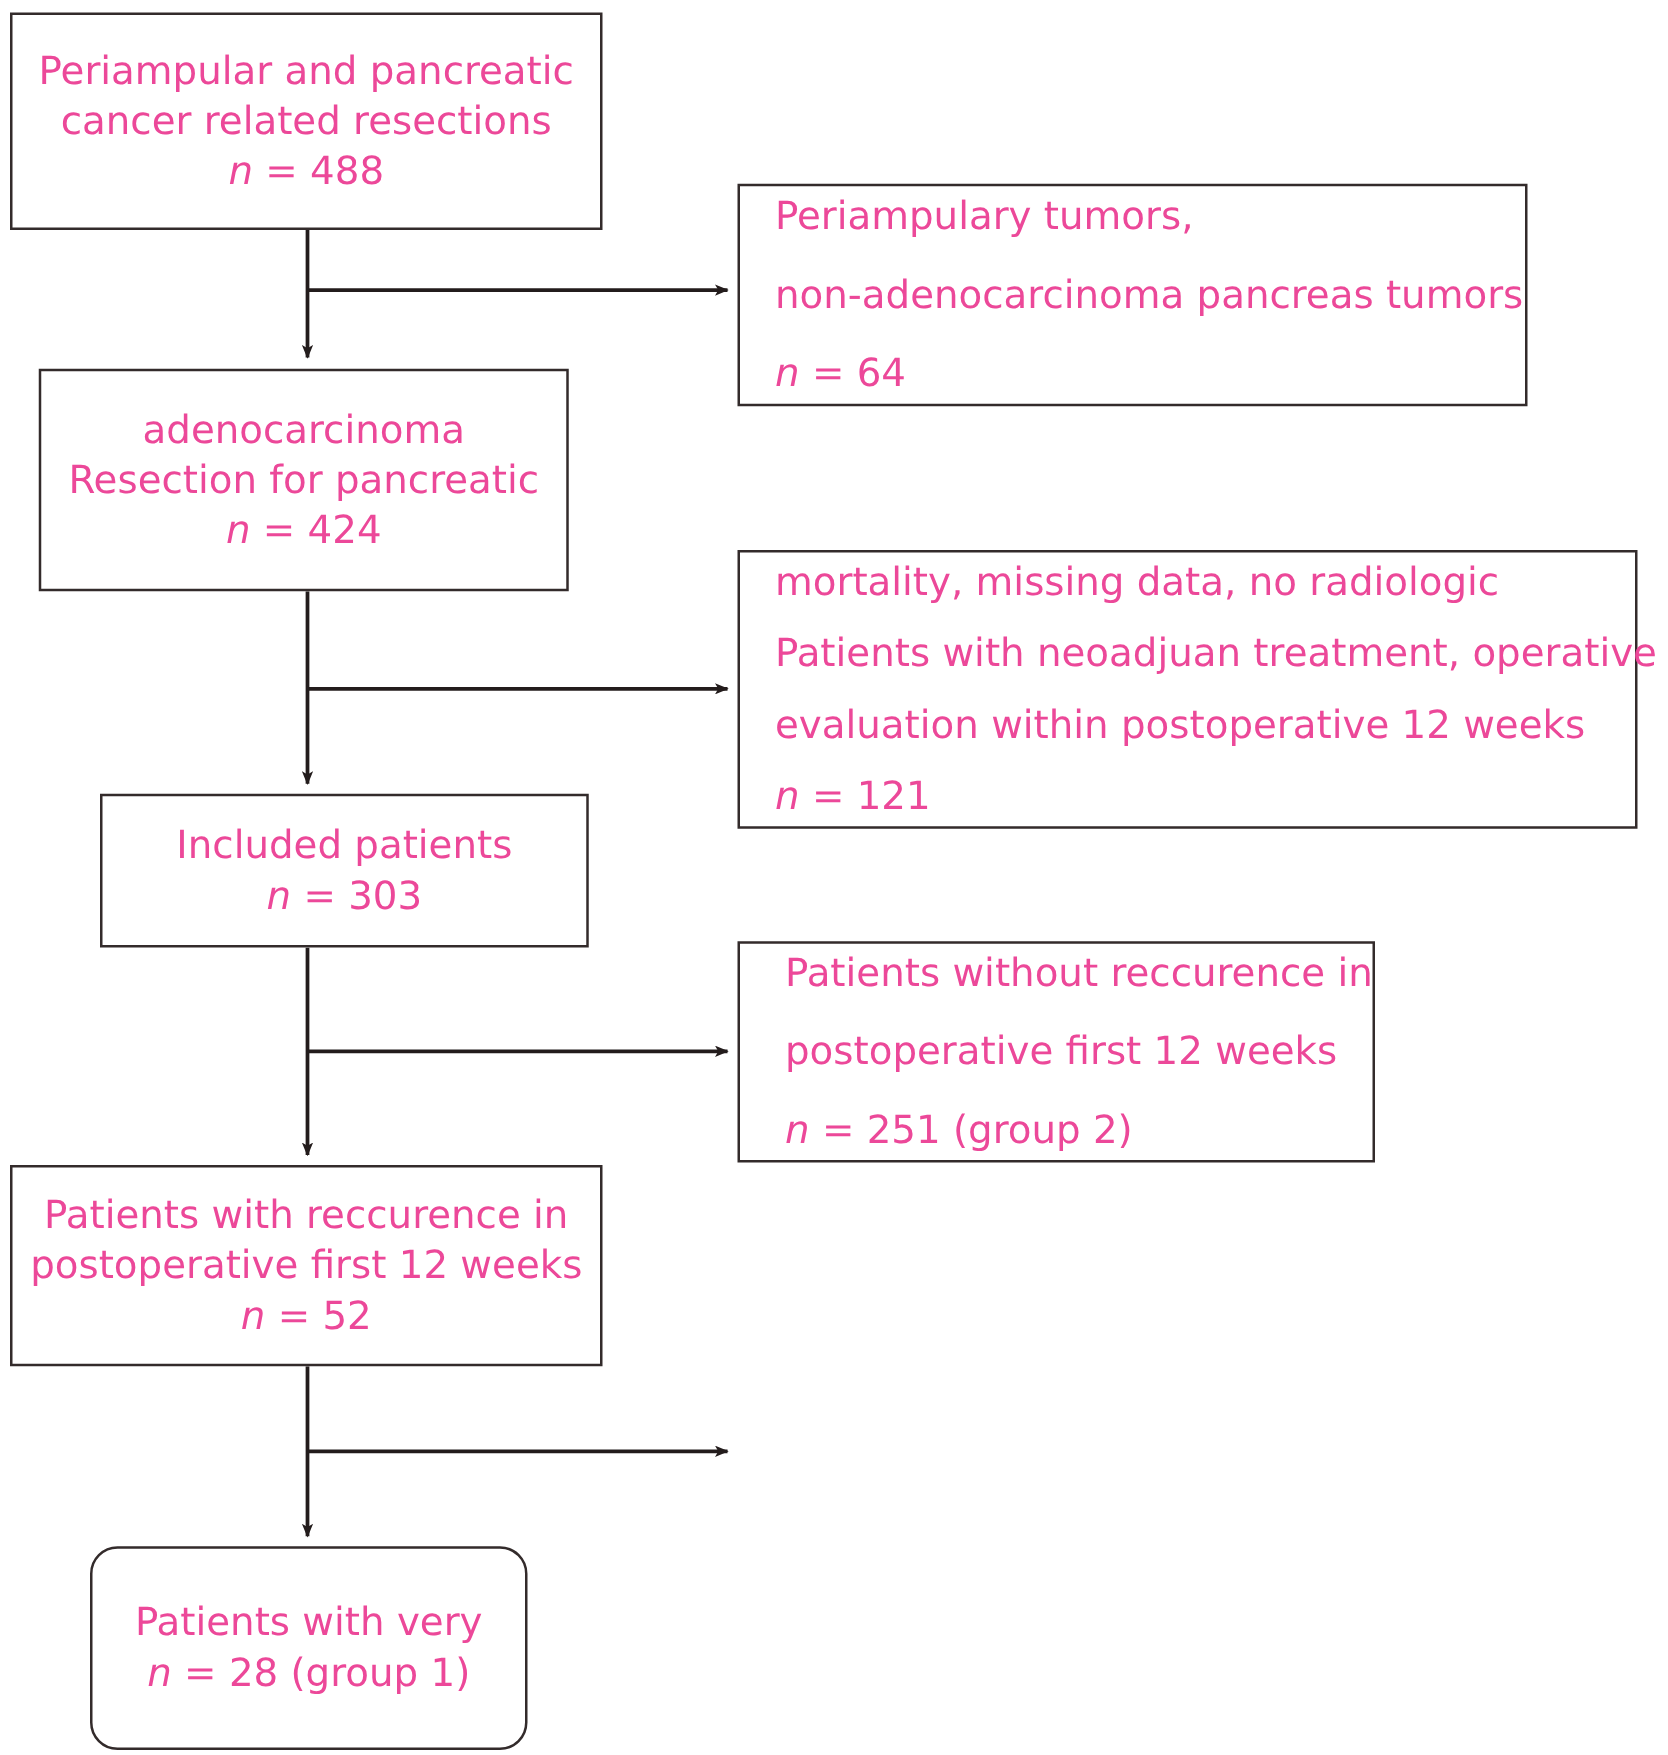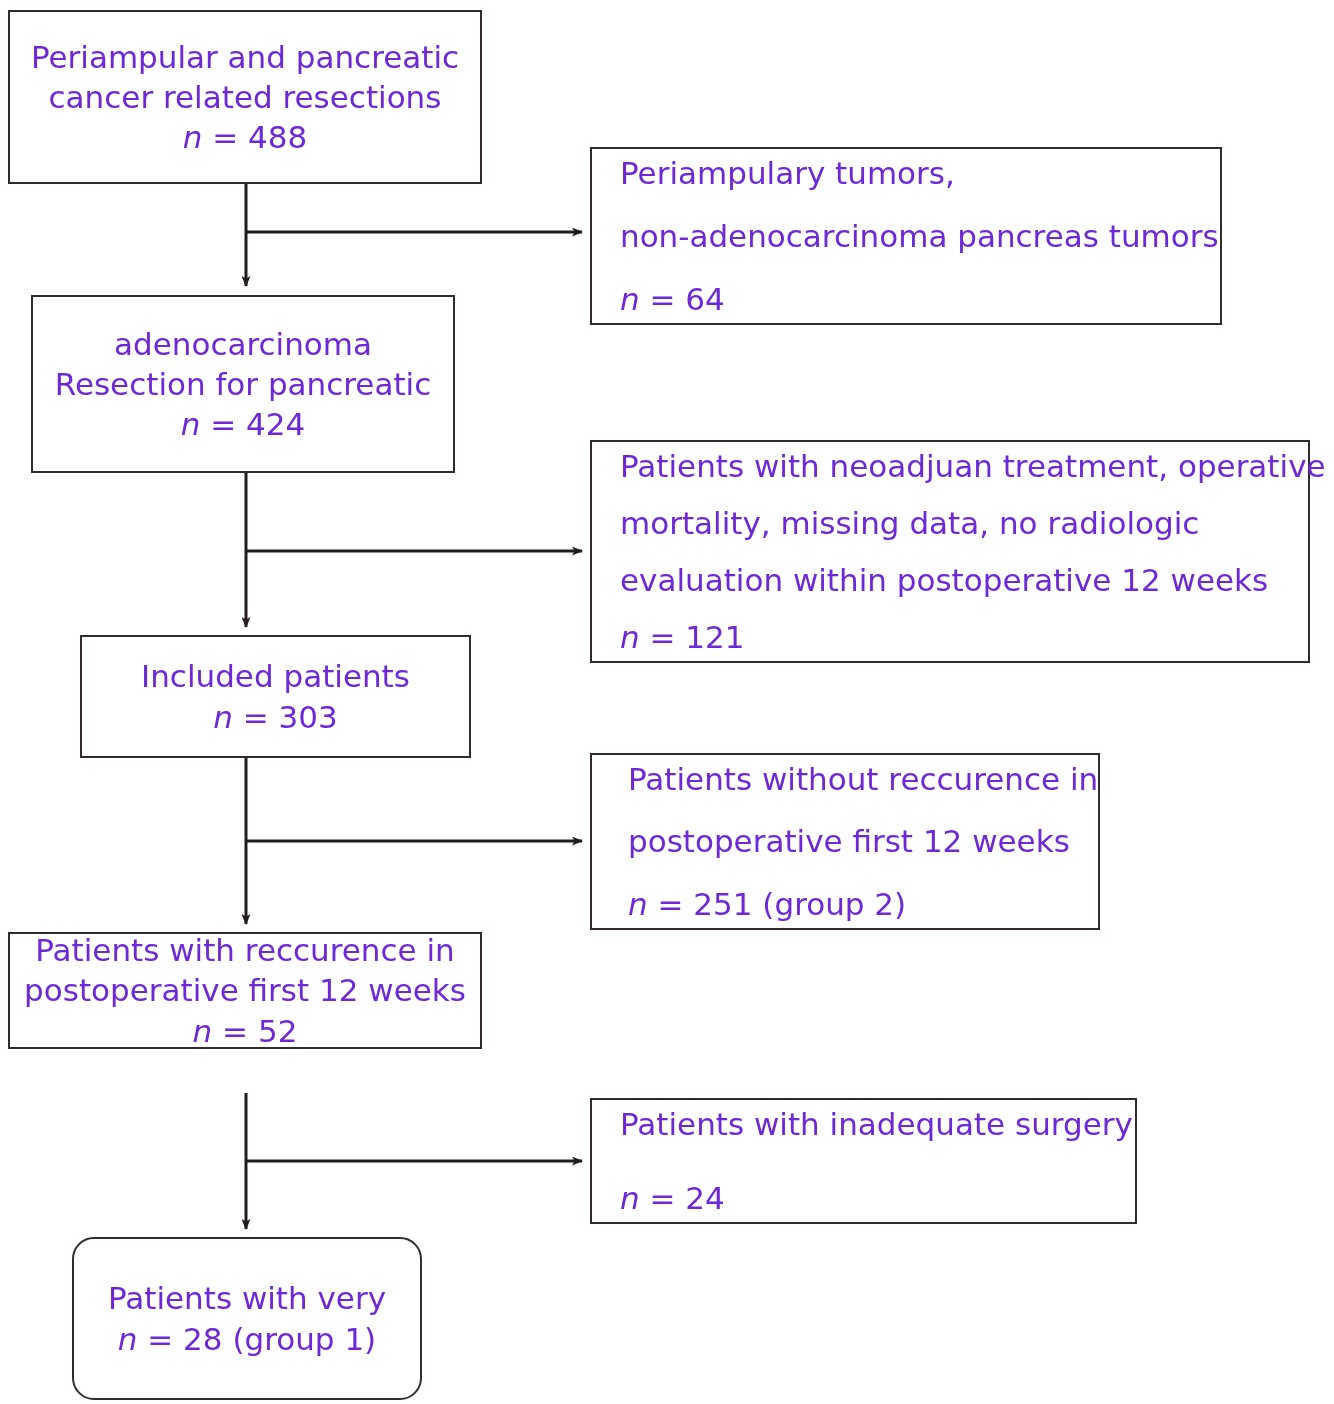--- a/index.html
+++ b/index.html
@@ -14,21 +14,21 @@
     height: 1404px;
     background: #ffffff;
     font-family: "DejaVu Sans", "Liberation Sans", sans-serif;
     overflow: hidden;
   }
   .node {
     position: absolute;
     box-sizing: border-box;
     border: 2px solid #332b2b;
     background: #ffffff;
-    color: #6d28d9;
+    color: #ec4899;
     display: flex;
     flex-direction: column;
     justify-content: center;
     font-size: 31px;
     line-height: 1.30;
   }
   .node.center {
     align-items: center;
     text-align: center;
     padding: 4px 10px;
@@ -110,48 +110,44 @@
     <span class="line">adenocarcinoma</span>
     <span class="line">Resection for pancreatic</span>
     <span class="line"><i class="nitalic">n</i><span> = 424</span></span>
   </div>
 
   <div class="node center" style="left:80px; top:635px; width:391px; height:123px;text-align:center;">
     <span class="line">Included patients</span>
     <span class="line"><i class="nitalic">n</i><span> = 303</span></span>
   </div>
 
-  <div class="node center" style="left:8px; top:932px; width:474px; height:117px;">
+  <div class="node center" style="left:8px; top:932px; width:474px; height:161px;">
     <span class="line">Patients with reccurence in</span>
     <span class="line">postoperative first 12 weeks</span>
     <span class="line"><i class="nitalic">n</i><span> = 52</span></span>
   </div>
 
   <div class="node center" style="left:72px; top:1237px; width:350px; height:163px;border-radius:22px;">
     <span class="line">Patients with very</span>
     <span class="line"><i class="nitalic">n</i><span> = 28 (group 1)</span></span>
   </div>
 
   <div class="node left" style="left:590px; top:147px; width:632px; height:178px;">
     <span class="line">Periampulary tumors,</span>
     <span class="line">non-adenocarcinoma pancreas tumors</span>
     <span class="line"><i class="nitalic">n</i><span> = 64</span></span>
   </div>
 
   <div class="node left" style="left:590px; top:440px; width:720px; height:223px;">
+    <span class="line">mortality, missing data, no radiologic</span>
     <span class="line">Patients with neoadjuan treatment, operative</span>
-    <span class="line">mortality, missing data, no radiologic</span>
     <span class="line">evaluation within postoperative 12 weeks</span>
     <span class="line"><i class="nitalic">n</i><span> = 121</span></span>
   </div>
 
   <div class="node left" style="left:590px; top:753px; width:510px; height:177px;padding-left:36px;">
     <span class="line">Patients without reccurence in</span>
     <span class="line">postoperative first 12 weeks</span>
     <span class="line"><i class="nitalic">n</i><span> = 251 (group 2)</span></span>
   </div>
 
-  <div class="node left" style="left:590px; top:1098px; width:547px; height:126px;">
-    <span class="line">Patients with inadequate surgery</span>
-    <span class="line"><i class="nitalic">n</i><span> = 24</span></span>
-  </div>
 
 </div>
 
 </body></html>

